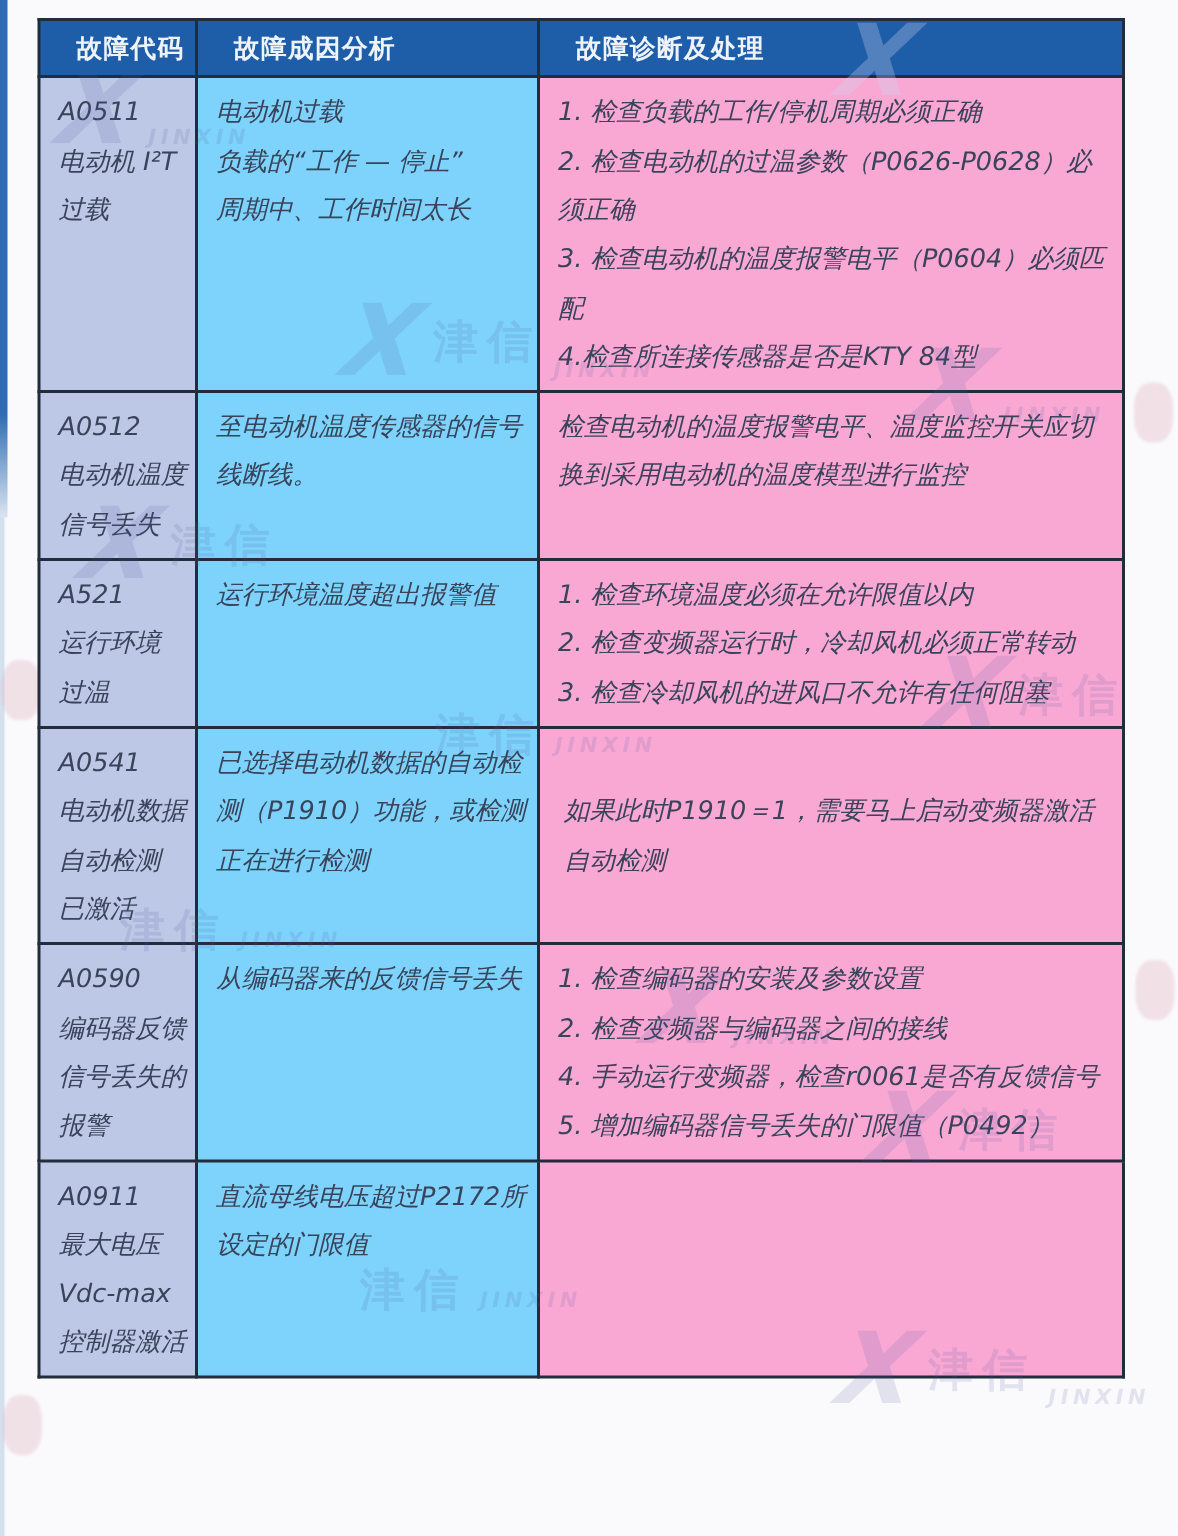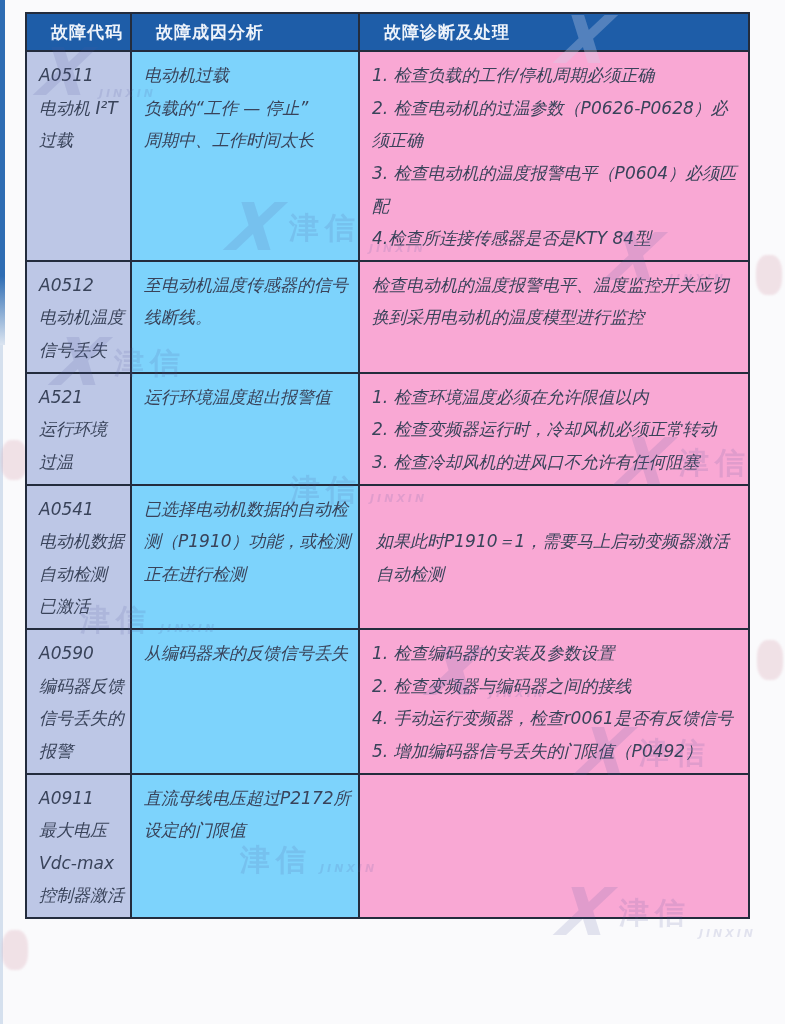--- a/index.html
+++ b/index.html
@@ -50,21 +50,21 @@
   tr.r6{height:125px;}
   
   .wm-layer{position:absolute;inset:0;z-index:5;pointer-events:none;}
   .wm{
     position:absolute;display:flex;align-items:center;gap:8px;
     color:#50579e;opacity:.14;white-space:nowrap;
   }
   .wm.light{color:#cdd6ee;opacity:.30;}
   .wm-x{font-weight:bold;font-style:italic;font-size:66px;line-height:1;transform:skewX(-10deg);}
   .wm-cn{font-weight:bold;font-size:30px;letter-spacing:6px;}
-  .wm-en{font-weight:bold;font-style:italic;font-size:11px;letter-spacing:3px;align-self:flex-end;margin-bottom:6px;text-align:center;}
+  .wm-en{font-weight:bold;font-style:italic;font-size:14px;letter-spacing:3px;align-self:flex-end;margin-bottom:6px;text-align:center;}
   .smudge{
     position:absolute;width:26px;height:40px;border-radius:40%;
     background:#dfb3bf;opacity:.35;filter:blur(1px);z-index:1;
   }
 </style>
 </head>
 <body>
 
 <div class="page">
 

